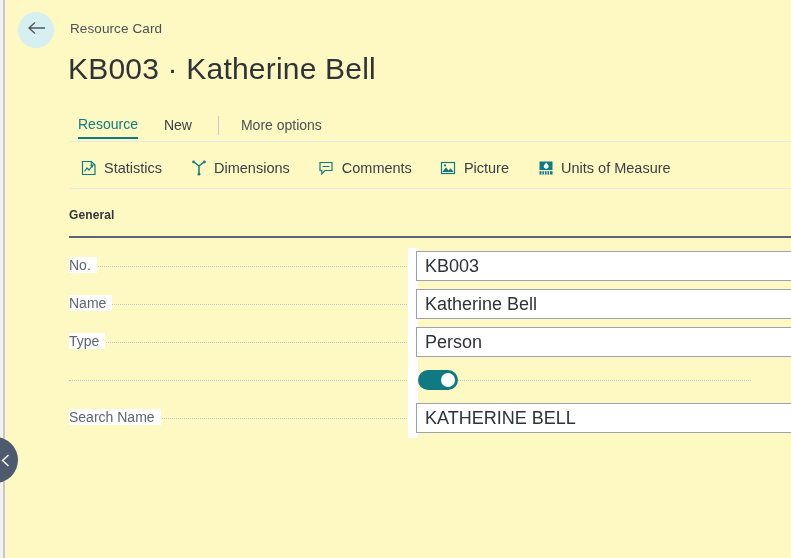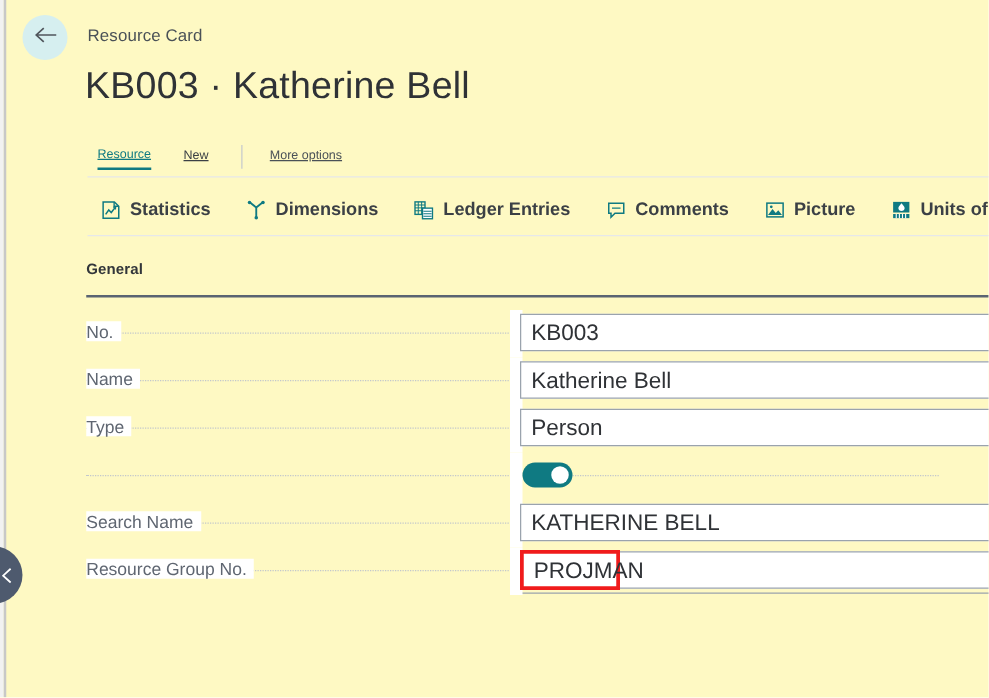--- a/index.html
+++ b/index.html
@@ -82,27 +82,26 @@
 
   
   .tabbar {
     position: absolute;
     left: 78px; top: 113px;
     display: flex;
     align-items: center;
     height: 28px;
   }
   .tab {
-    font-size: 10px;
+    font-size: 14px;
     color: #3b4045;
     padding: 0 0 5px 0;
     margin-right: 26px;
     cursor: pointer;
     white-space: nowrap;
-    text-decoration: underline;
   }
   .tab.active {
     color: #0f7a82;
     border-bottom: 2.5px solid #0f7a82;
   }
   .tab-sep {
     width: 1px;
     height: 19px;
     background: #c6cacd;
     margin: 0 22px 4px 0;
@@ -123,21 +122,20 @@
     display: flex;
     align-items: center;
     height: 30px;
   }
   .ribbon-item {
     display: flex;
     align-items: center;
     margin-right: 28px;
     cursor: pointer;
     white-space: nowrap;
-    font-weight: bold;
   }
   .ribbon-item .ri-icon {
     width: 17px; height: 17px;
     margin-right: 7px;
     display: flex;
     align-items: center;
     justify-content: center;
     flex: 0 0 auto;
   }
   .ribbon-item .ri-label {
@@ -319,31 +317,20 @@
         <svg width="16" height="16" viewBox="0 0 16 16">
           <path d="M8 14.5 V6 M8 6 L3 2 M8 6 L13 2" fill="none" stroke="#0f7a82" stroke-width="1.5"></path>
           <circle cx="8" cy="14.2" r="1.4" fill="#0f7a82"></circle>
           <circle cx="2.6" cy="1.9" r="1.4" fill="#0f7a82"></circle>
           <circle cx="13.4" cy="1.9" r="1.4" fill="#0f7a82"></circle>
         </svg>
       </span>
       <span class="ri-label">Dimensions</span>
     </div>
 
-    <div class="ribbon-item">
-      <span class="ri-icon">
-        <svg width="16" height="16" viewBox="0 0 16 16">
-          <rect x="1" y="1.5" width="8" height="10" fill="none" stroke="#0f7a82" stroke-width="1.1"></rect>
-          <path d="M1 4 H9 M1 6.3 H9 M1 8.6 H9 M3.6 1.5 V11.5 M6.3 1.5 V11.5" stroke="#0f7a82" stroke-width="0.8"></path>
-          <rect x="7" y="6.5" width="8" height="8.5" fill="#ffffff" stroke="#0f7a82" stroke-width="1.1"></rect>
-          <path d="M7.7 9 H14.3 M7.7 11 H14.3 M7.7 13 H14.3" stroke="#0f7a82" stroke-width="0.9"></path>
-        </svg>
-      </span>
-      <span class="ri-label">Ledger Entries</span>
-    </div>
 
     <div class="ribbon-item">
       <span class="ri-icon">
         <svg width="16" height="16" viewBox="0 0 16 16">
           <path d="M2 2.5 H14 V10.5 H7 L3.8 13.8 V10.5 H2 Z" fill="none" stroke="#0f7a82" stroke-width="1.2"></path>
           <path d="M4.6 6.5 H11.4" stroke="#0f7a82" stroke-width="1.1"></path>
         </svg>
       </span>
       <span class="ri-label">Comments</span>
     </div>
@@ -418,26 +405,16 @@
 
     <div class="row">
       <div class="leader"></div>
       <div class="row-label">Search Name</div>
       <div class="leader-mask"></div>
       <div class="field">
         <span class="field-text">KATHERINE BELL</span>
       </div>
     </div>
 
-    <div class="row">
-      <div class="leader"></div>
-      <div class="row-label">Resource Group No.</div>
-      <div class="leader-mask"></div>
-      <div class="field-underlay"></div>
-      <div class="field highlight">
-        <span class="field-text">PROJMAN</span>
-      </div>
-      <div class="row-last-rule"></div>
-    </div>
 
   </div>
 
 </div>
 
 </body></html>

